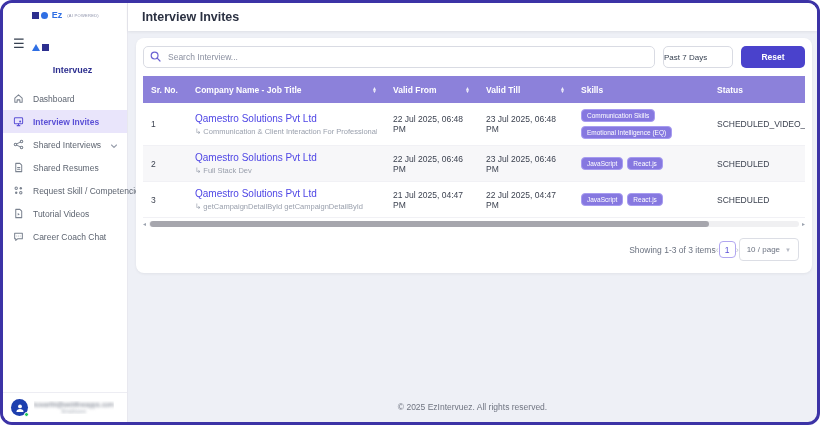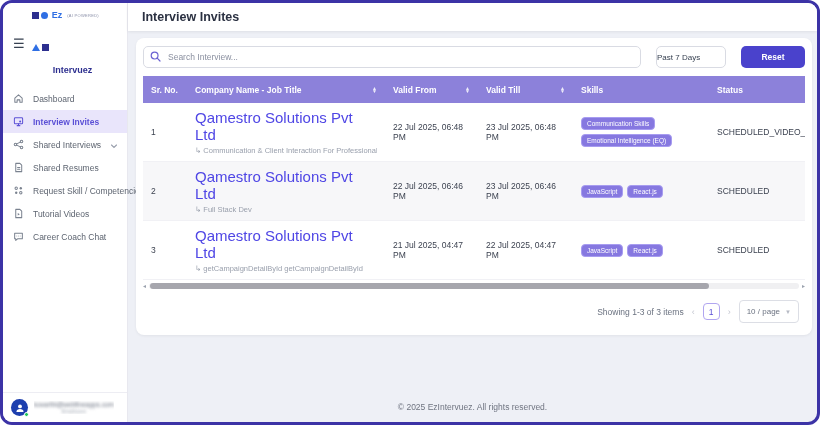--- a/index.html
+++ b/index.html
@@ -32,51 +32,51 @@
   .user-meta { overflow:hidden; }
   .user-email { font-size:6.5px; color:#6b7280; filter:blur(1.6px); white-space:nowrap; }
   .user-role { font-size:5.5px; color:#9ca3af; filter:blur(1.4px); text-align:center; }
 
   
   .main { flex:1; display:flex; flex-direction:column; min-width:0; }
   .topbar { background:#ffffff; height:28px; display:flex; align-items:center; padding:0 14px; box-shadow:0 1px 3px rgba(0,0,0,.07); z-index:2; }
   .page-title { font-size:12.5px; font-weight:bold; color:#2b3142; }
   .content { flex:1; position:relative; }
   .card { position:absolute; left:8px; right:5px; top:7px; background:#ffffff; border-radius:8px; box-shadow:0 1px 3px rgba(0,0,0,.06); padding:8px 7px 6px 7px; }
-  .toolbar { display:flex; gap:15px; margin-bottom:8px; }
+  .toolbar { display:flex; gap:8px; margin-bottom:8px; }
   .search-wrap { flex:1; position:relative; }
   .search-input { width:100%; height:22px; border:1px solid #d9dbe3; border-radius:5px; padding:0 8px 0 24px; font-size:8.5px; color:#374151; outline:none; font-family:"Liberation Sans", sans-serif; }
   .search-input::placeholder { color:#8b90a0; }
   .search-icon { position:absolute; left:7px; top:5px; }
   .date-filter { width:70px; height:22px; border:1px solid #d9dbe3; border-radius:5px; display:flex; align-items:center; padding:0 0; font-size:8px; color:#374151; cursor:pointer; background:#fff; }
   .reset-btn { width:64px; height:22px; background:#4a42cc; border:none; border-radius:5px; color:#ffffff; font-size:8.5px; font-weight:bold; cursor:pointer; font-family:"Liberation Sans", sans-serif; }
 
   
   .table-scroller { overflow:hidden; }
   table { border-collapse:collapse; width:100%; table-layout:fixed; }
   thead th { background:#8c81da; color:#ffffff; font-size:8.5px; font-weight:bold; text-align:left; padding:0 8px; height:27px; }
   th .th-inner { display:flex; align-items:center; justify-content:space-between; gap:4px; }
   .sorter { display:flex; flex-direction:column; line-height:.6; font-size:5px; color:rgba(255,255,255,.85); cursor:pointer; }
   td { font-size:8.5px; color:#3c4250; padding:6px 8px; vertical-align:middle; border-bottom:1px solid #f1f1f5; }
   tbody tr:nth-child(even) td { background:#f7f7f9; }
   .col-sr { width:44px; } .col-company { width:198px; } .col-from { width:93px; } .col-till { width:95px; } .col-skills { width:136px; } .col-status { width:auto; }
-  .company-link { color:#4f46e5; font-size:15px; cursor:pointer; }
+  .company-link { color:#4f46e5; font-size:10px; cursor:pointer; }
   .job-line { color:#9aa0ad; font-size:7.5px; margin-top:3px; white-space:nowrap; overflow:hidden; }
   .skill-badges { display:flex; flex-wrap:wrap; gap:4px; }
   .badge { background:#8678e0; border:1px solid #a79cf0; color:#ffffff; font-size:6.5px; padding:2px 5px; border-radius:4px; cursor:default; white-space:nowrap; }
   .status-cell { white-space:nowrap; overflow:hidden; }
 
   
   .hscroll { display:flex; align-items:center; height:8px; margin-top:2px; }
   .hs-arrow { font-size:6px; color:#9ca3af; width:6px; line-height:1; cursor:pointer; }
   .hs-track { flex:1; height:6px; background:#f0f0f2; border-radius:3px; position:relative; }
   .hs-thumb { position:absolute; left:1px; top:0; height:6px; width:86%; background:#a6a6ad; border-radius:3px; cursor:grab; }
 
   
-  .pagination { display:flex; align-items:center; justify-content:flex-end; gap:8px; padding:10px 6px 6px 0; }
+  .pagination { display:flex; align-items:center; justify-content:flex-end; padding:10px 6px 6px 0; }
   .pg-summary { font-size:8.5px; color:#6b7280; }
   .pg-arrow { font-size:9px; color:#c2c5cf; cursor:pointer; }
   .pg-page { min-width:17px; height:17px; border:1px solid #b1a6f0; border-radius:4px; color:#5b50d6; font-size:8.5px; display:flex; align-items:center; justify-content:center; cursor:pointer; }
   .pg-size { height:23px; border:1px solid #dcdee5; border-radius:4px; display:flex; align-items:center; gap:5px; padding:0 7px; font-size:8px; color:#6b7280; cursor:pointer; background:#fff; }
   .pg-size .chev { font-size:6px; color:#b6bac4; }
 
   .footer { position:absolute; left:0; right:0; bottom:10px; text-align:center; font-size:8.5px; color:#6f7480; }
 </style>
 </head>
 <body>

